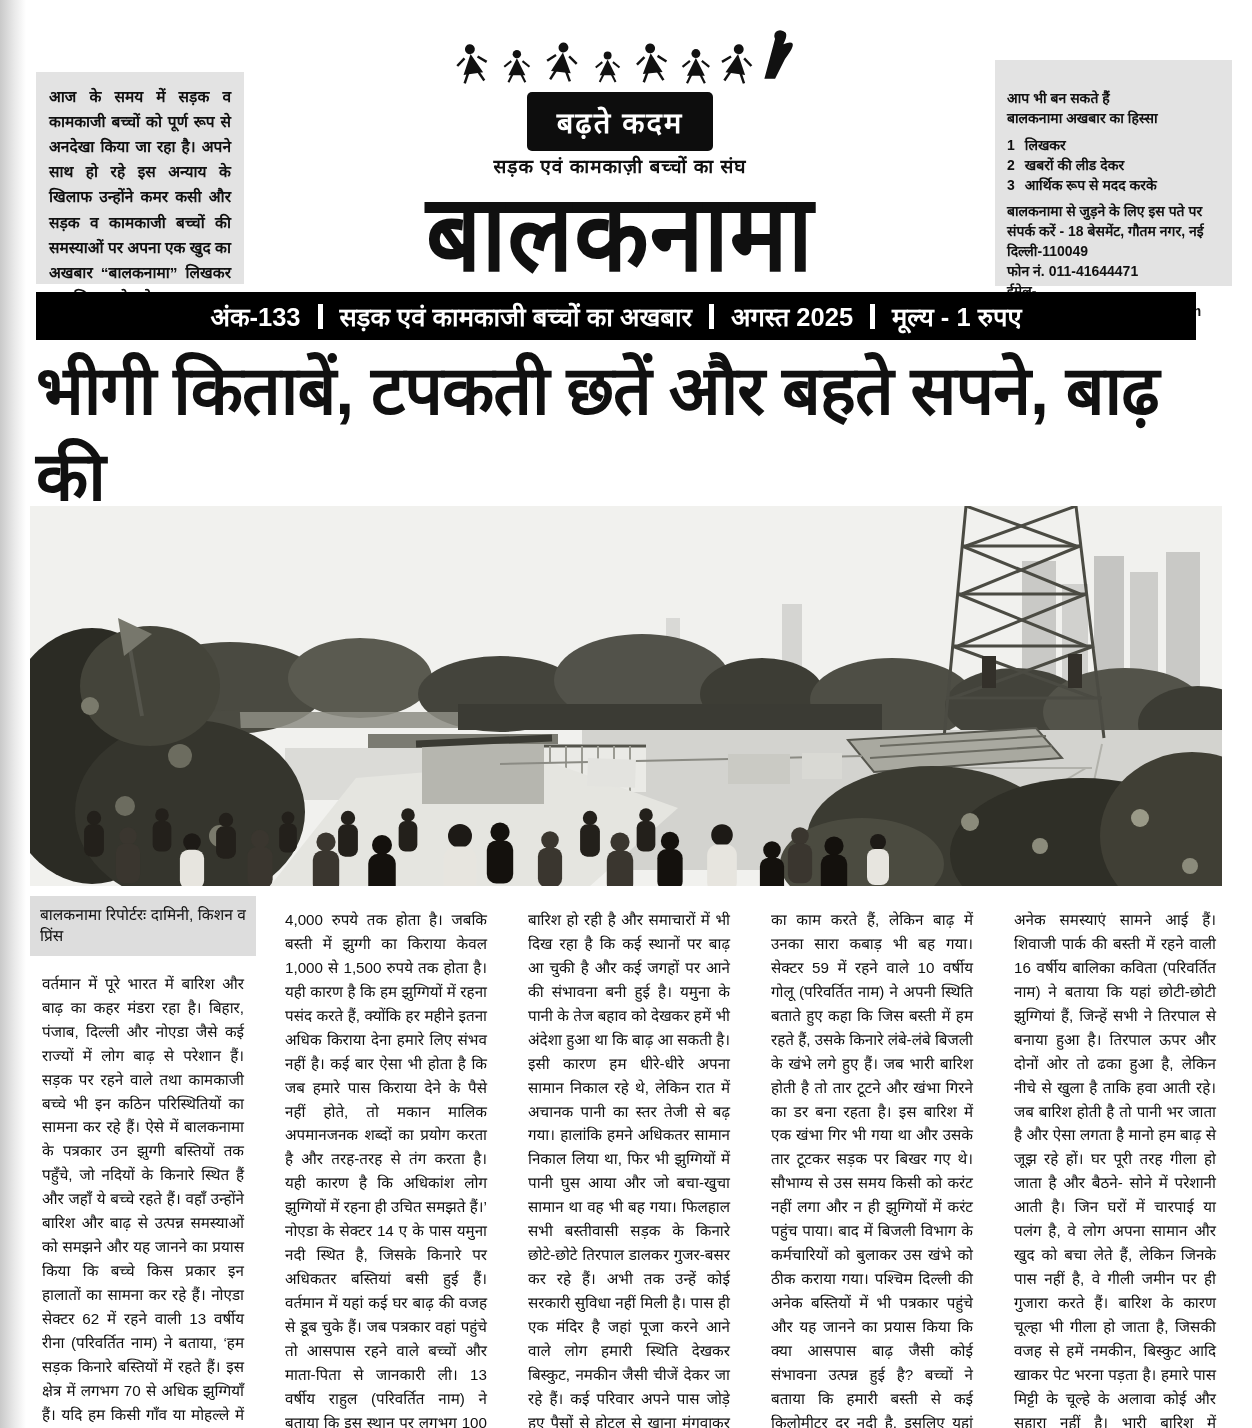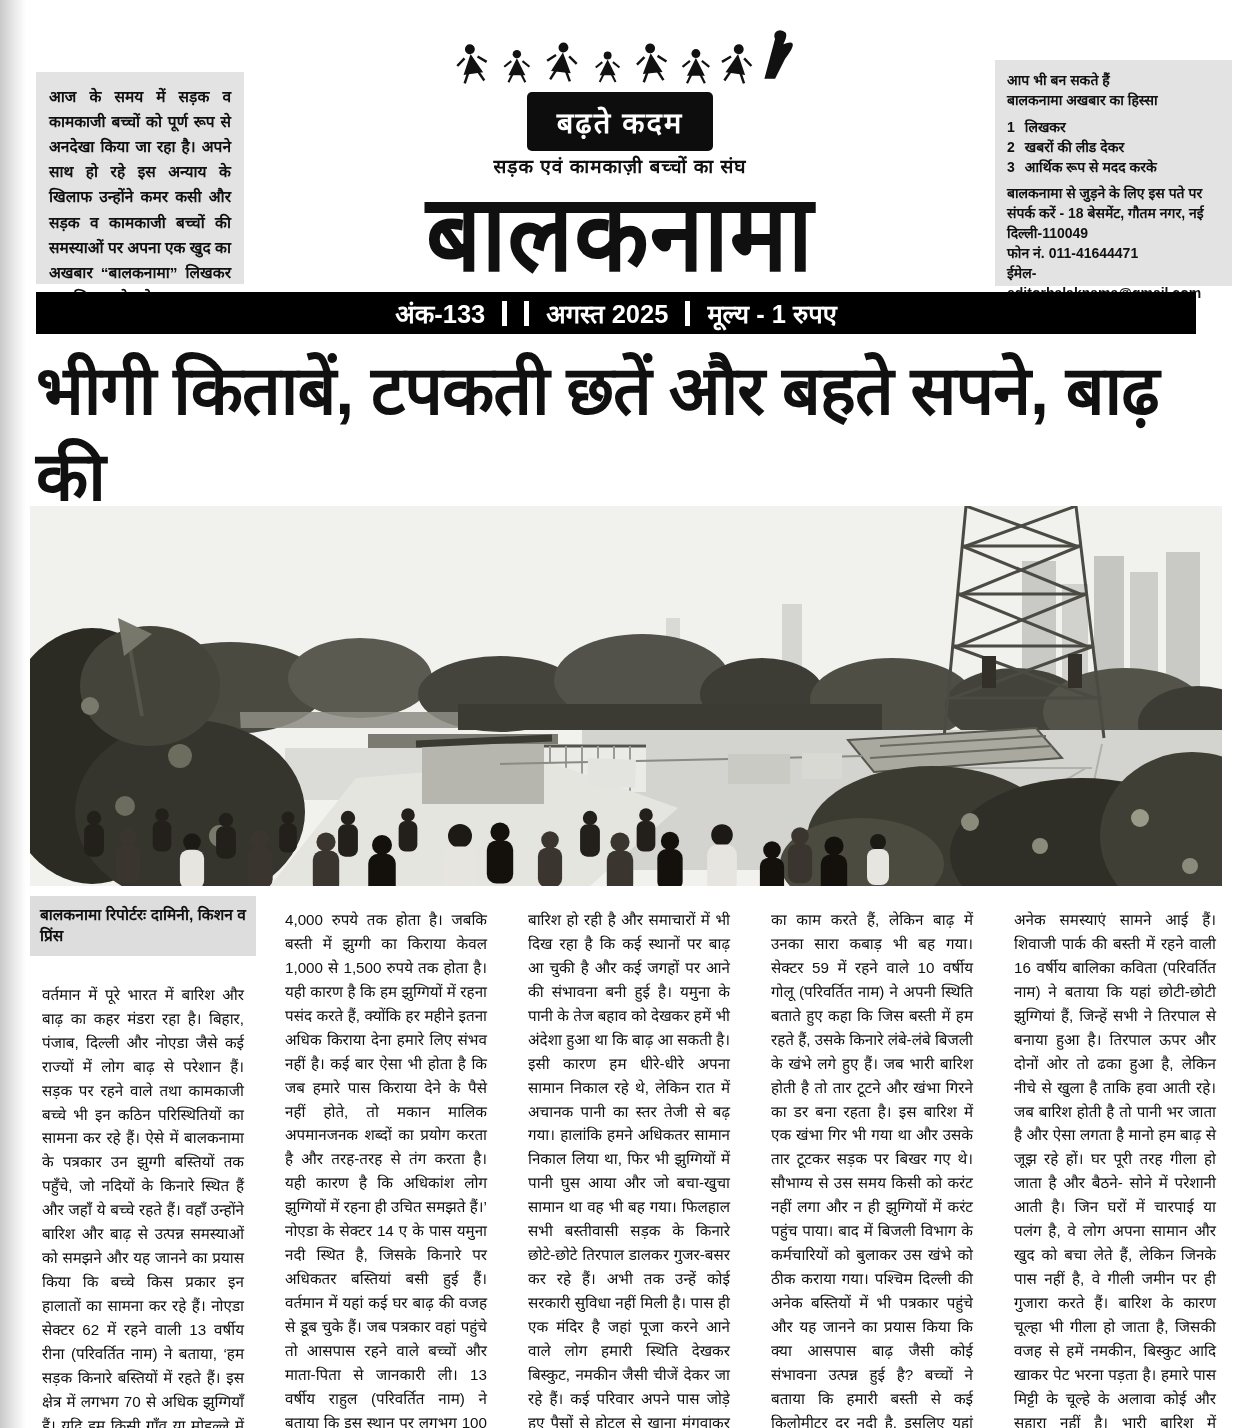--- a/index.html
+++ b/index.html
@@ -6,51 +6,51 @@
   .page{position:relative;width:1252px;height:1428px;background:#ffffff;overflow:hidden;
         font-family:"Liberation Sans",sans-serif;color:#101010;}
   .scan-edge{position:absolute;left:0;top:0;width:26px;height:100%;
         background:linear-gradient(90deg,#c9c9c9 0%,#e9e9e9 55%,#ffffff 100%);}
   
   .leftbox{position:absolute;left:36px;top:72px;width:208px;height:212px;background:#e3e3e3;
         box-sizing:border-box;padding:12px 13px;font-size:15.5px;font-weight:bold;
         line-height:1.62;text-align:justify;}
   .leftbox p{margin:0;}
   .rightbox{position:absolute;left:995px;top:60px;width:237px;height:226px;background:#e3e3e3;
-        box-sizing:border-box;padding:11px 12px;font-size:14px;font-weight:bold;line-height:1.42;}
+        box-sizing:border-box;padding:29px 12px;font-size:14px;font-weight:bold;line-height:1.42;}
   .rbx-item{display:flex;gap:10px;}
   .rbx-items{margin:7px 0;}
   .rbx-contact{margin-top:6px;}
   .rightbox p{margin:0;}
   
   .masthead{position:absolute;left:250px;top:26px;width:740px;text-align:center;}
   .logo-kids{height:66px;display:block;margin:0 auto;}
   .logo-banner{display:inline-block;background:#0d0d0d;color:#fff;font-size:29px;font-weight:bold;
         padding:10px 30px;border-radius:5px;letter-spacing:2px;}
   .logo-tagline{font-size:19px;font-weight:bold;margin-top:2px;letter-spacing:1px;}
   .paper-title{font-family:"Liberation Serif","DejaVu Serif",serif;font-weight:bold;font-size:97px;
         line-height:1.02;margin-top:2px;transform:scaleY(1.1);transform-origin:top center;
         letter-spacing:1px;white-space:nowrap;}
   
-  .issuebar{position:absolute;left:36px;top:292px;width:1160px;height:42px;background:#000;
+  .issuebar{position:absolute;left:36px;top:292px;width:1160px;height:48px;background:#000;
         color:#fff;display:flex;align-items:center;justify-content:center;gap:17px;
         font-size:25.5px;font-weight:bold;white-space:nowrap;}
   .divider{width:5px;height:25px;background:#fff;flex:0 0 auto;}
   
   .headline{position:absolute;left:36px;top:347px;width:1180px;text-align:left;
         font-size:68px;font-weight:bold;line-height:1.27;letter-spacing:-1px;}
   
   .photo{position:absolute;left:30px;top:506px;width:1192px;height:380px;display:block;}
   
   .body-cols{position:absolute;left:30px;top:896px;width:1200px;display:flex;gap:17px;}
   .col{width:226px;box-sizing:border-box;font-size:15.2px;line-height:1.575;text-align:justify;}
   .col p{margin:12px;}
   .col p + p{text-indent:28px;}
-  .byline-box{background:#dddddd;font-weight:bold;font-size:15.5px;line-height:1.35;
-        padding:9px 10px;margin-bottom:27px;}
+  .byline-box{background:#dddddd;font-weight:normal;font-size:15.5px;line-height:1.35;
+        padding:9px 10px;margin-bottom:16px;}
   .continuation{font-weight:normal;text-align:right;font-size:17px;margin-top:2px;}
 </style>
 </head>
 <body>
 
 <div class="page">
   <div class="scan-edge"></div>
 
   <div class="leftbox">
     <p>आज के समय में सड़क व कामकाजी बच्चों को पूर्ण रूप से अनदेखा किया जा रहा है। अपने साथ हो रहे इस अन्याय के खिलाफ उन्होंने कमर कसी और सड़क व कामकाजी बच्चों की समस्याओं पर अपना एक खुद का अखबार “बालकनामा” लिखकर प्रकाशित करने लगे।</p>
@@ -101,20 +101,21 @@
       </div>
     </div>
     <p class="rbx-contact">बालकनामा से जुड़ने के लिए इस पते पर संपर्क करें - 18 बेसमेंट, गौतम नगर, नई दिल्ली-110049</p>
     <p>फोन नं. 011-41644471</p>
     <p>ईमेल- editorbalaknama@gmail.com</p>
   </div>
 
   <div class="issuebar">
     <span>अंक-133</span>
     <div class="divider"></div>
+    <span>सड़क एवं कामकाजी बच्चों का अखबार</span>
     <div class="divider"></div>
     <span>अगस्त 2025</span>
     <div class="divider"></div>
     <span>मूल्य - 1 रुपए</span>
   </div>
 
   <div class="headline">
     <div>भीगी किताबें, टपकती छतें और बहते सपने, बाढ़ की</div>
   </div>
 

